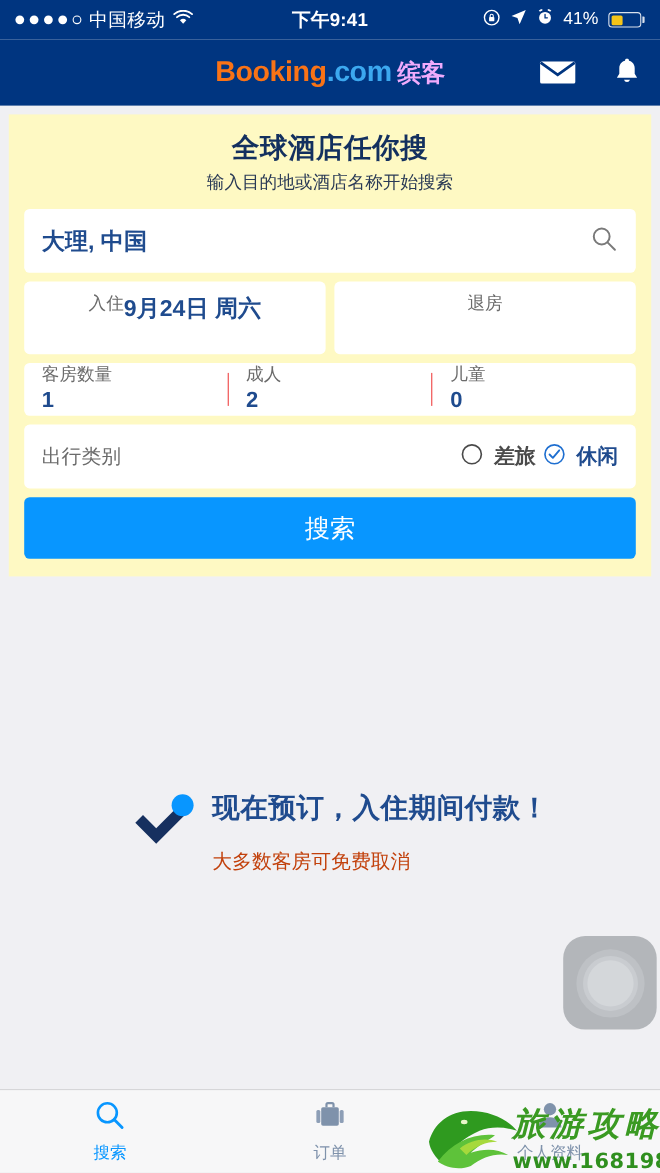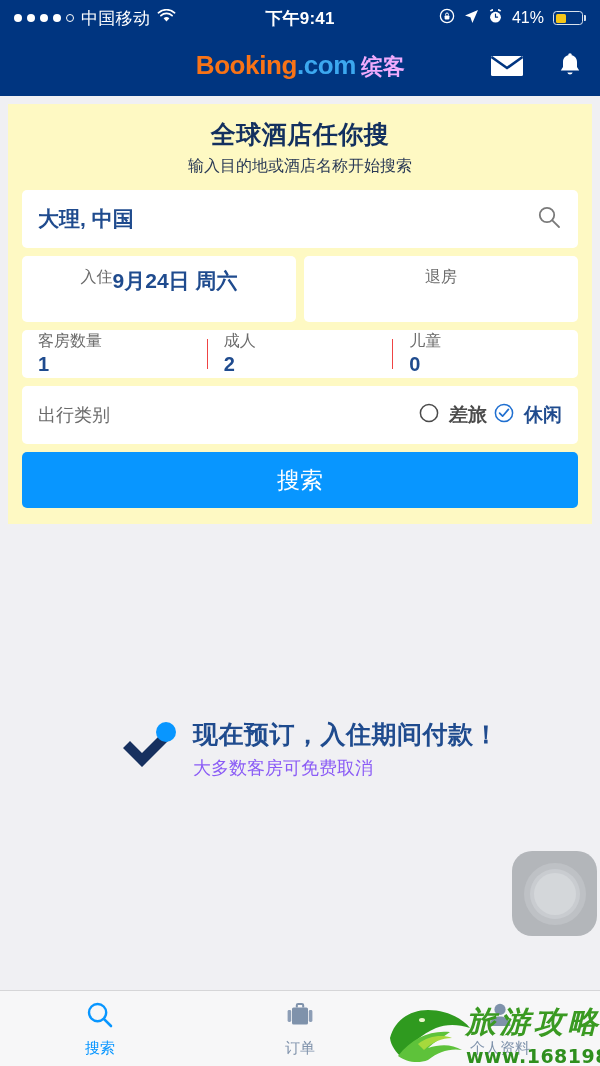--- a/index.html
+++ b/index.html
@@ -95,21 +95,21 @@
     display:flex; align-items:center; justify-content:center;
     color:#fff; font-size:23px; cursor:pointer;
   }
 
   
   .promo {
     position:absolute; left:16px; right:0; top:718px;
     display:flex; align-items:flex-start; justify-content:center; gap:14px;
   }
   .promo-txt .p1 { color:#1f4b8e; font-size:25px; font-weight:600; letter-spacing:.5px; }
-  .promo-txt .p2 { color:#8b5cf6; font-size:18px; margin-top:5px; }
+  .promo-txt .p2 { color:#c2410c; font-size:18px; margin-top:20px; }
 
   
   .assistive {
     position:absolute; left:512px; top:851px; width:85px; height:85px;
     background:#b3b6ba; border-radius:20px;
     display:flex; align-items:center; justify-content:center; cursor:pointer;
   }
   .at2 { width:62px; height:62px; border-radius:50%; background:#bec1c5;
          display:flex; align-items:center; justify-content:center; }
   .at3 { width:50px; height:50px; border-radius:50%; background:#c9ccd0;

